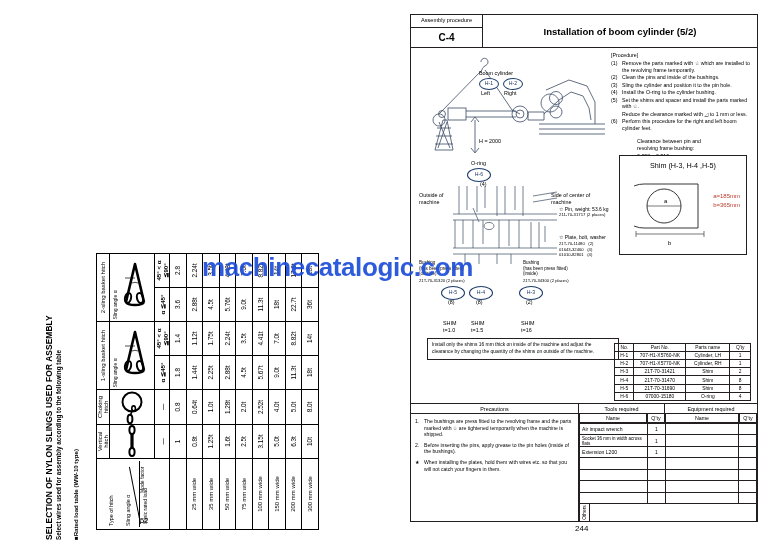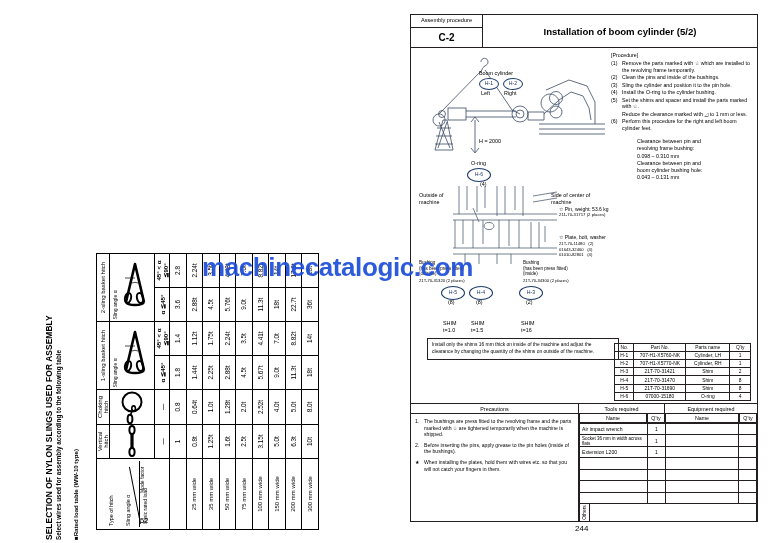--- a/index.html
+++ b/index.html
@@ -310,21 +310,21 @@
 
   <div id="left-pageno">52</div>
 </div>
 
 <div id="right-page">
  <div class="rp-inner">
 
   <div id="rp-header">
     <div id="hdr-left">
       <div id="hdr-proc-label">Assembly procedure</div>
-      <div id="hdr-code">C-2</div>
+      <div id="hdr-code">C-4</div>
     </div>
     <div id="hdr-title">Installation of boom cylinder (5/2)</div>
   </div>
 
   <div id="rp-body">
 
     <div id="illus-lift">
       <svg width="186" height="108" viewBox="0 0 186 108" aria-hidden="true">
         <g stroke="#3b4a63" fill="none" stroke-width=".8">
           <path d="M62 8 c0 -5 7 -5 7 0 c0 4 -6 4 -6 8"></path>
@@ -452,20 +452,36 @@
       <div id="clearblk">
         <div>Clearance between pin and</div>
         <div>revolving frame bushing:</div>
         <div>0.098 – 0.310 mm</div>
         <div>Clearance between pin and</div>
         <div>boom cylinder bushing hole:</div>
         <div>0.043 – 0.131 mm</div>
       </div>
     </div>
 
+    <div id="shimbox">
+      <div id="shim-title">Shim (H-3, H-4 ,H-5)</div>
+      <svg style="position:absolute;left:14px;top:22px;" width="74" height="62" viewBox="0 0 74 62" aria-hidden="true">
+        <path d="M10 6 L64 6 L64 50 L10 50 A24 22 0 0 1 10 6 Z" fill="none" stroke="#231f20" stroke-width=".9"></path>
+        <circle cx="30" cy="28" r="17" fill="none" stroke="#231f20" stroke-width=".9"></circle>
+        <path d="M13 28 L47 28" stroke="#231f20" stroke-width=".6"></path>
+        <path d="M2 56 L70 56" stroke="#231f20" stroke-width=".6"></path>
+        <path d="M2 53 L2 59 M70 53 L70 59" stroke="#231f20" stroke-width=".6"></path>
+      </svg>
+      <div class="lbl" style="left:44px;top:42px;font-size:6px;">a</div>
+      <div class="lbl" style="left:48px;top:84px;font-size:6px;">b</div>
+      <div id="shim-dims">
+        <div>a=185mm</div>
+        <div>b=365mm</div>
+      </div>
+    </div>
 
     <table id="parts">
       <tbody>
             <tr>
         <th class="c-no">No.</th>
         <th class="c-pn">Part No.</th>
         <th class="c-nm">Parts name</th>
         <th class="c-qt">Q'ty</th>
       </tr>
       <tr>

